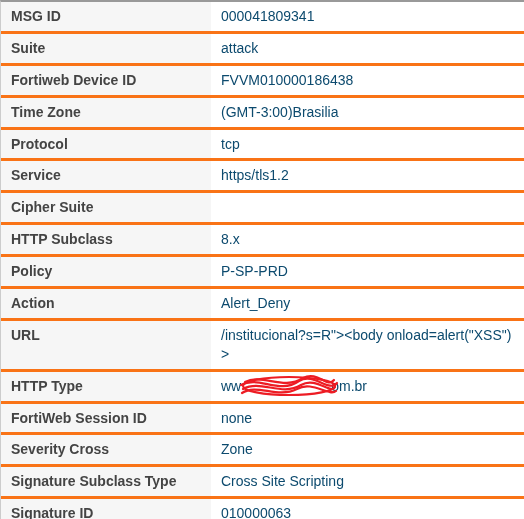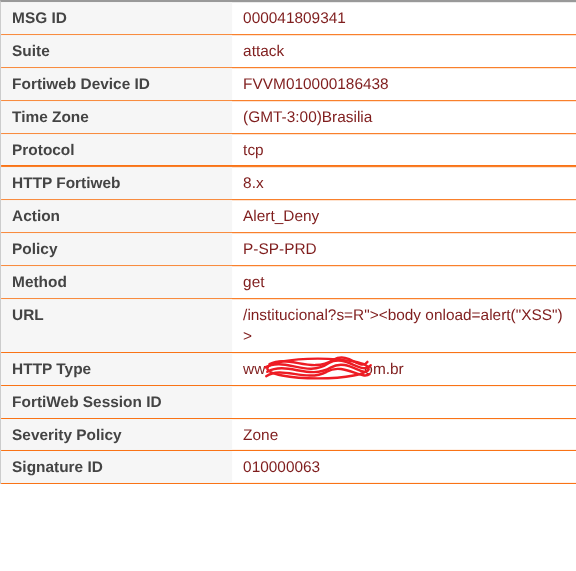--- a/index.html
+++ b/index.html
@@ -11,37 +11,37 @@
     background: #fff;
   }
   .panel {
     width: 524px;
     box-sizing: border-box;
     border-top: 2px solid #999;
     border-left: 1px solid #ccc;
   }
   .row {
     display: flex;
-    border-bottom: 1px solid #f97316;
+    border-bottom: 3px solid #f97316;
   }
   .label {
     width: 210px;
     min-width: 210px;
     padding: 5px 10px;
     background: #f6f6f6;
     font-weight: 700;
     color: #444;
     box-sizing: border-box;
     font-size: 14px;
     line-height: 1.35;
   }
   .value {
     flex: 1;
     padding: 5px 10px;
-    color: #7f1d1d;
+    color: #0c4a6e;
     word-break: break-all;
     box-sizing: border-box;
     font-size: 14px;
     line-height: 1.35;
     position: relative;
   }
   .redact {
     position: relative;
     display: inline-block;
   }
@@ -75,43 +75,44 @@
   <div class="row">
     <div class="label">Time Zone</div>
     <div class="value">(GMT-3:00)Brasilia</div>
   </div>
 
   <div class="row">
     <div class="label">Protocol</div>
     <div class="value">tcp</div>
   </div>
 
-
   <div class="row">
+    <div class="label">Service</div>
+    <div class="value">https/tls1.2</div>
   </div>
 
   <div class="row">
-    <div class="label">HTTP Fortiweb</div>
-    <div class="value">8.x</div>
+    <div class="label">Cipher Suite</div>
   </div>
 
   <div class="row">
-    <div class="label">Action</div>
-    <div class="value">Alert_Deny</div>
+    <div class="label">HTTP Subclass</div>
+    <div class="value">8.x</div>
   </div>
 
   <div class="row">
     <div class="label">Policy</div>
     <div class="value">P-SP-PRD</div>
   </div>
 
   <div class="row">
-    <div class="label">Method</div>
-    <div class="value">get</div>
+    <div class="label">Action</div>
+    <div class="value">Alert_Deny</div>
   </div>
+
 
   <div class="row">
     <div class="label">URL</div>
     <div class="value">/institucional?s=R"&gt;&lt;body onload=alert("XSS")&gt;</div>
   </div>
 
   <div class="row">
     <div class="label">HTTP Type</div>
     <div class="value">
       <span class="redact">
@@ -124,26 +125,31 @@
             <path d="M3 20 C 18 10, 38 26, 58 16 C 73 7, 90 24, 97 18"></path>
             <ellipse cx="50" cy="13" rx="46" ry="9"></ellipse>
           </g>
         </svg>
       </span>
     </div>
   </div>
 
   <div class="row">
     <div class="label">FortiWeb Session ID</div>
+    <div class="value">none</div>
   </div>
 
   <div class="row">
-    <div class="label">Severity Policy</div>
+    <div class="label">Severity Cross</div>
     <div class="value">Zone</div>
   </div>
 
+  <div class="row">
+    <div class="label">Signature Subclass Type</div>
+    <div class="value">Cross Site Scripting</div>
+  </div>
 
   <div class="row">
     <div class="label">Signature ID</div>
     <div class="value">010000063</div>
   </div>
 
 </div>
 
 </body></html>

